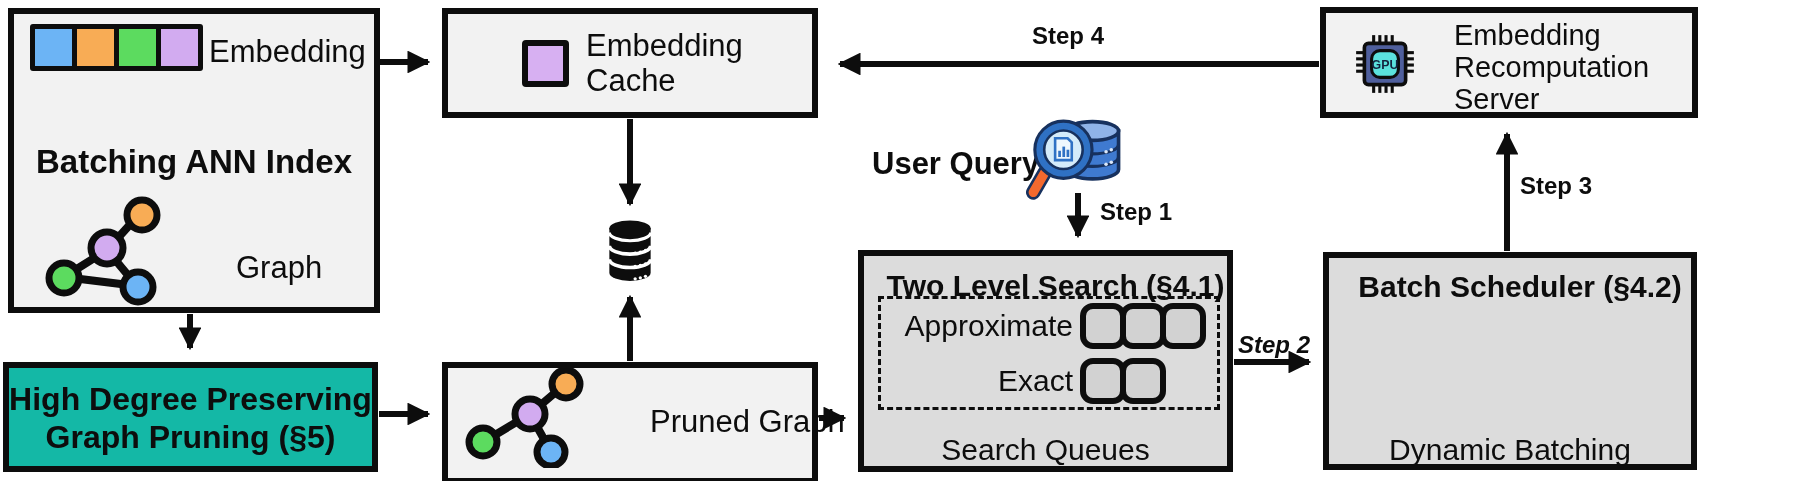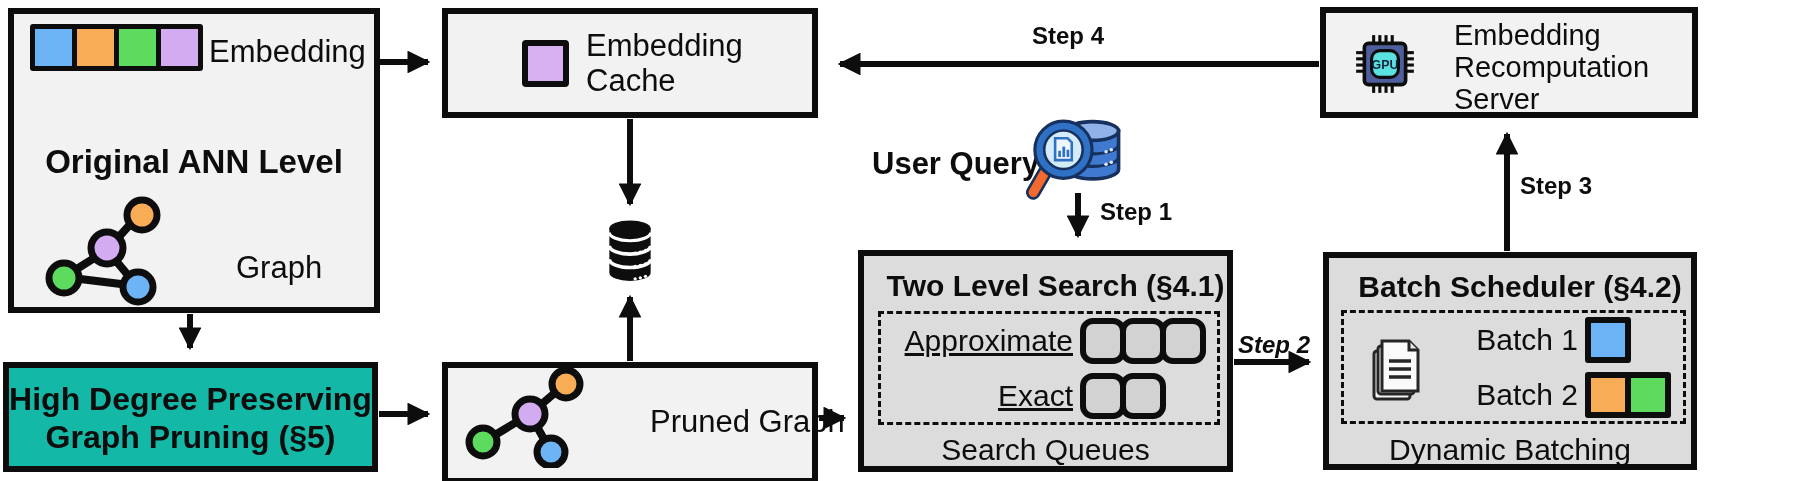--- a/index.html
+++ b/index.html
@@ -61,21 +61,21 @@
   </svg>
 
   <div class="box light" style="left:8px;top:8px;width:372px;height:305px;">
     <div class="emb-row" style="left:16px;top:10px;">
       <div class="emb-sq sq-blue"></div>
       <div class="emb-sq sq-orange"></div>
       <div class="emb-sq sq-green"></div>
       <div class="emb-sq sq-purple"></div>
     </div>
     <div class="lbl" style="left:195px;top:20px;font-size:31px;">Embedding</div>
-    <div class="lbl bold" style="left:0;top:129px;width:100%;text-align:center;font-size:33px;">Original ANN Level</div>
+    <div class="lbl bold" style="left:0;top:129px;width:100%;text-align:center;font-size:33px;">Batching ANN Index</div>
     <svg style="position:absolute;left:28px;top:178px;" width="150" height="118" viewBox="0 0 150 118">
       <g stroke="#0d0d0d" stroke-width="8" stroke-linecap="round">
         <line x1="93" y1="27" x2="65" y2="58"></line>
         <line x1="65" y1="58" x2="22" y2="85"></line>
         <line x1="65" y1="58" x2="95" y2="94"></line>
         <line x1="22" y1="85" x2="95" y2="94"></line>
       </g>
       <g stroke="#0d0d0d" stroke-width="7">
         <circle cx="100" cy="23" r="15" fill="#f8ac55"></circle>
         <circle cx="65" cy="56" r="16" fill="#d2abf0"></circle>
@@ -199,21 +199,21 @@
     </g>
   </svg>
 
   <div class="step" style="left:1100px;top:198px;">Step 1</div>
   <div class="step" style="left:1238px;top:331px;font-style:italic;">Step 2</div>
   <div class="step" style="left:1520px;top:172px;">Step 3</div>
   <div class="step" style="left:1032px;top:22px;">Step 4</div>
 
   <div class="box dark" style="left:858px;top:250px;width:375px;height:222px;">
     <div class="title-c" style="top:13px;">Two Level Search (§4.1)</div>
-    <div class="dashed" style="left:14px;top:55px;width:342px;height:114px;text-decoration:underline;">
+    <div class="dashed" style="left:14px;top:40px;width:342px;height:114px;">
       <div class="srow">
         <div class="srow-label" style="width:192px;">Approximate</div>
         <div class="qgroup">
           <div class="qsq"></div>
           <div class="qsq"></div>
           <div class="qsq"></div>
         </div>
       </div>
       <div class="srow">
         <div class="srow-label" style="width:192px;">Exact</div>
@@ -221,42 +221,16 @@
           <div class="qsq"></div>
           <div class="qsq"></div>
         </div>
       </div>
     </div>
     <div class="caption" style="top:177px;">Search Queues</div>
   </div>
 
   <div class="box dark" style="left:1323px;top:252px;width:374px;height:218px;">
     <div class="title-c" style="top:12px;">Batch Scheduler (§4.2)</div>
-    <div class="dashed" style="left:12px;top:52px;width:345px;height:114px;">
-      <svg style="position:absolute;left:26px;top:26px;" width="54" height="64" viewBox="0 0 54 64">
-        <rect x="4" y="12" width="36" height="48" rx="3" fill="#f5f5f5" stroke="#262626" stroke-width="3"></rect>
-        <rect x="8" y="7" width="36" height="48" rx="3" fill="#f5f5f5" stroke="#262626" stroke-width="3"></rect>
-        <path d="M12,2 h27 l9,9 v41 h-36 z" fill="#fafafa" stroke="#262626" stroke-width="3"></path>
-        <path d="M39,2 v9 h9" fill="#e6e6e6" stroke="#262626" stroke-width="3"></path>
-        <g stroke="#262626" stroke-width="3.5">
-          <line x1="19" y1="22" x2="41" y2="22"></line>
-          <line x1="19" y1="30" x2="41" y2="30"></line>
-          <line x1="19" y1="38" x2="41" y2="38"></line>
-        </g>
-      </svg>
-      <div class="srow">
-        <div class="srow-label" style="width:234px;">Batch 1</div>
-        <div class="qgroup">
-          <div class="bsq sq-blue"></div>
-        </div>
-      </div>
-      <div class="srow">
-        <div class="srow-label" style="width:234px;">Batch 2</div>
-        <div class="qgroup">
-          <div class="bsq sq-orange"></div>
-          <div class="bsq sq-green"></div>
-        </div>
-      </div>
-    </div>
     <div class="caption" style="top:175px;">Dynamic Batching</div>
   </div>
 
 </div>
 
 </body></html>

